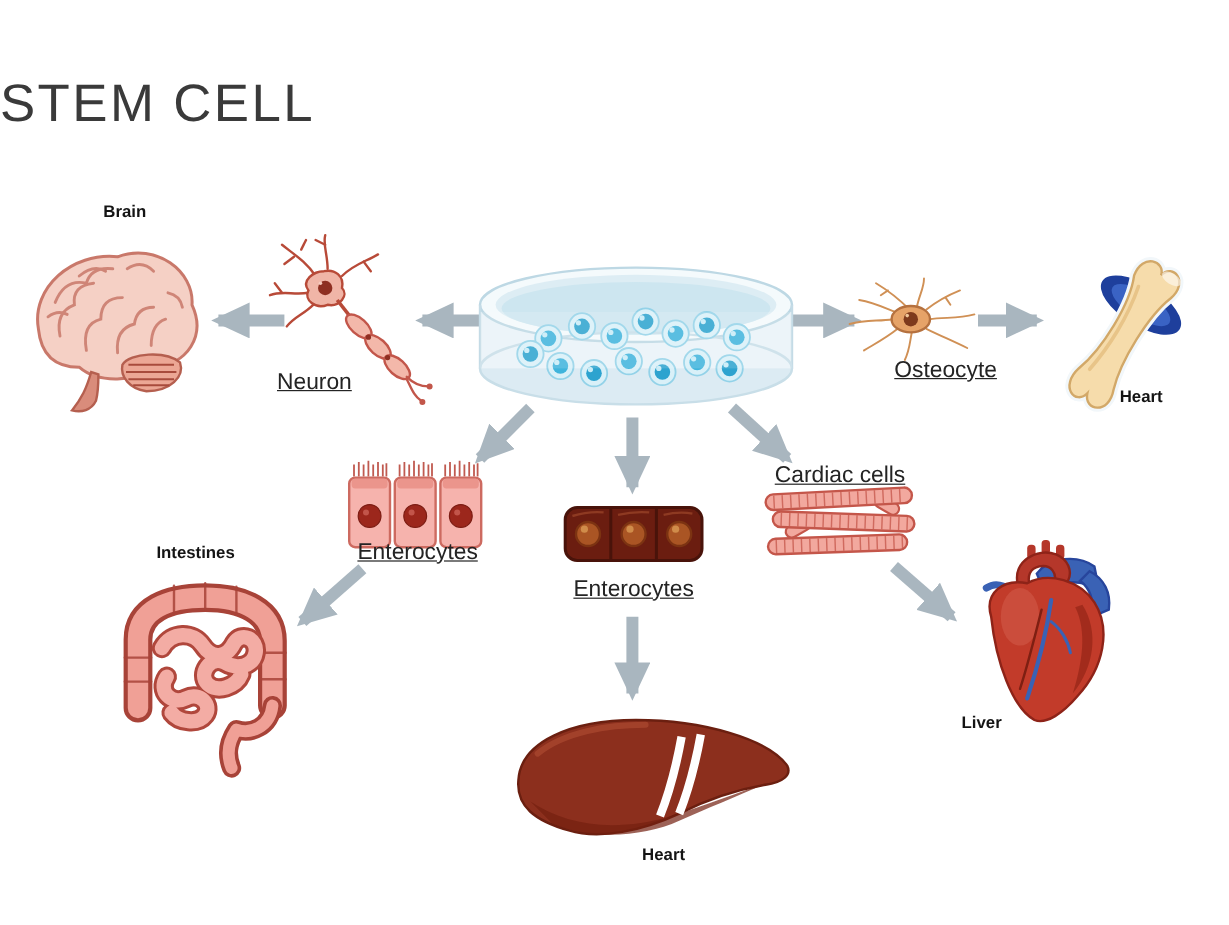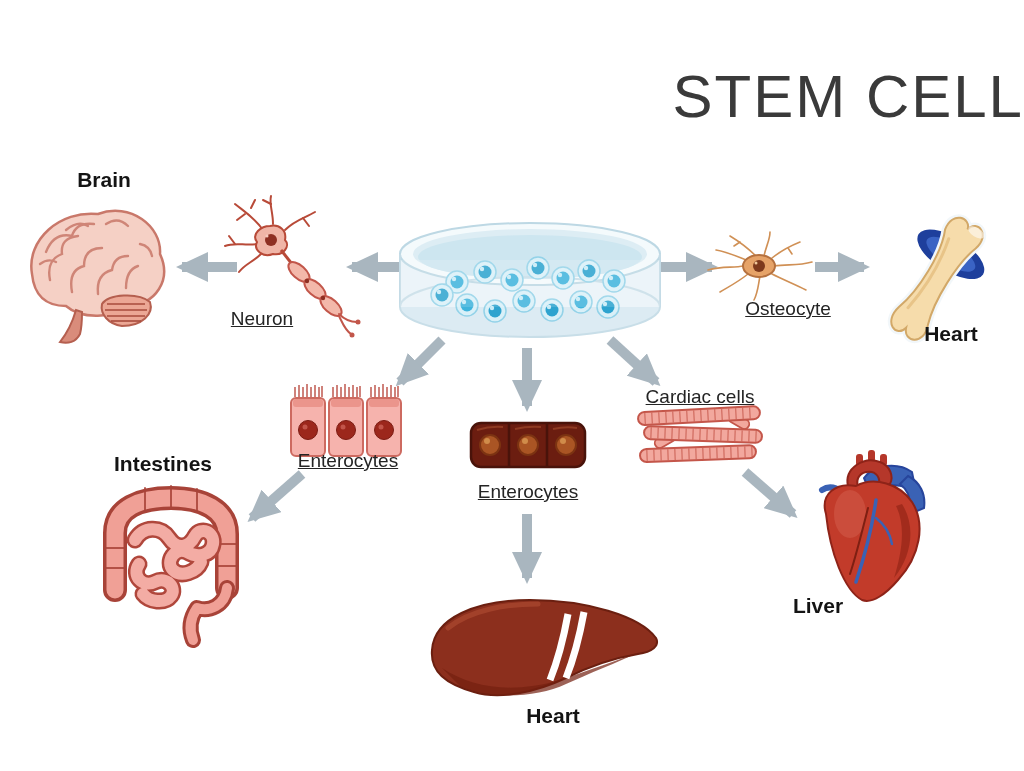--- a/index.html
+++ b/index.html
@@ -1,21 +1,21 @@
 <!DOCTYPE html>
 <html><head>
 <meta charset="utf-8">
 <style>
   * { margin:0; padding:0; box-sizing:border-box; }
   html,body { background:#ffffff; font-family:"Liberation Sans", sans-serif; }
   #canvas { position:relative; width:1024px; height:771px; background:#ffffff; overflow:hidden; }
-  .title { position:absolute; top:62px; left:0; width:100%; text-align:right;
-           font-size:60px; letter-spacing:2px; color:#3a3a3a; font-weight:400; }
+  .title { position:absolute; top:62px; left:0; width:100%; text-align:left;
+           font-size:44px; letter-spacing:2px; color:#3a3a3a; font-weight:400; }
   .organ-label { position:absolute; transform:translateX(-50%); font-weight:bold;
-                 font-size:21px; color:#141414; white-space:nowrap; }
+                 font-size:14px; color:#141414; white-space:nowrap; }
   .cell-label  { position:absolute; transform:translateX(-50%); font-weight:400;
                  font-size:19px; color:#242424; white-space:nowrap;text-decoration:underline; }
   svg.illus { position:absolute; overflow:visible; }
   svg.layer { position:absolute; left:0; top:0; pointer-events:none; }
 </style>
 </head>
 <body>
 
 <div id="canvas">
 

